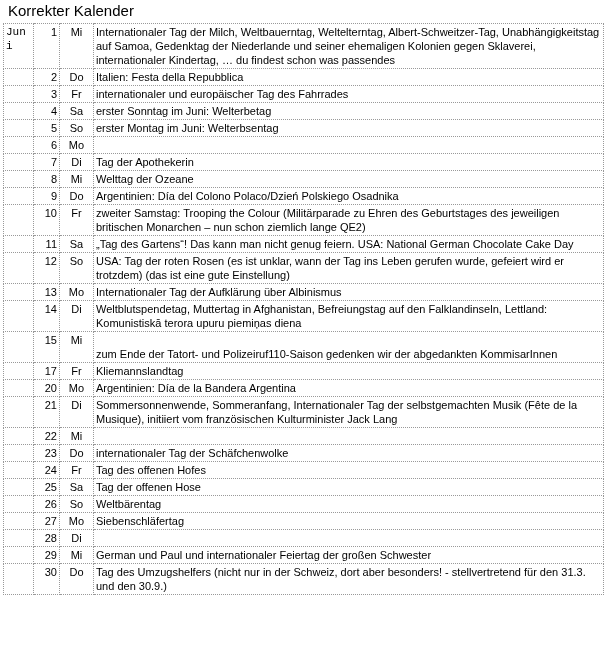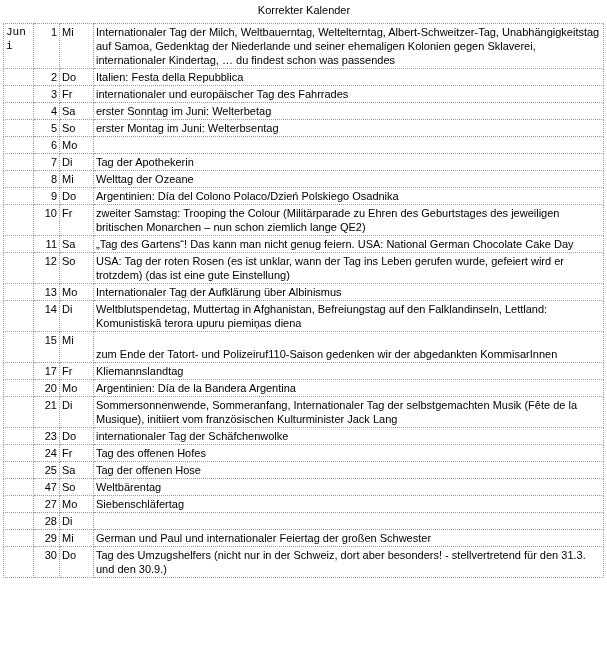--- a/index.html
+++ b/index.html
@@ -10,43 +10,43 @@
     font-family: "Liberation Sans", "DejaVu Sans", sans-serif;
     font-size: 11px;
   }
   .page {
     width: 607px;
     min-height: 653px;
     background: #ffffff;
     box-sizing: border-box;
   }
   .doc-title {
-    text-align: center;
-    padding: 4px 0 6px 1px;
-    font-size: 11px;
+    text-align: left;
+    padding: 4px 0 6px 8px;
+    font-size: 15px;
     line-height: 13px;
     color: #000000;
   }
   table.calendar {
     border-collapse: collapse;
     table-layout: fixed;
     width: 600px;
     margin-left: 3px;
   }
   table.calendar td {
     border: 1px dotted #999999;
     vertical-align: top;
     padding: 1px 2px 1px 2px;
     line-height: 14px;
     word-wrap: break-word;
     overflow: hidden;
   }
   td.c-month { padding-left: 3px; font-family: Liberation Mono, monospace; }
   td.c-day   { text-align: right; padding-right: 2px; }
-  td.c-wd    { padding-left: 2px; }
+  td.c-wd    { padding-left: 2px; text-align: center; }
   td.c-desc  { padding-left: 3px; white-space: pre-wrap; }
 </style>
 </head>
 <body>
 
 <div class="page">
 
   <div class="doc-title">Korrekter Kalender</div>
 
   <table class="calendar">
@@ -180,20 +180,26 @@
       <td class="c-desc">Argentinien: Día de la Bandera Argentina</td>
     </tr>
 
     <tr>
       <td class="c-month"></td>
       <td class="c-day">21</td>
       <td class="c-wd">Di</td>
       <td class="c-desc">Sommersonnenwende, Sommeranfang, Internationaler Tag der selbstgemachten Musik (Fête de la Musique), initiiert vom französischen Kulturminister Jack Lang</td>
     </tr>
 
+    <tr>
+      <td class="c-month"></td>
+      <td class="c-day">22</td>
+      <td class="c-wd">Mi</td>
+      <td class="c-desc"></td>
+    </tr>
 
     <tr>
       <td class="c-month"></td>
       <td class="c-day">23</td>
       <td class="c-wd">Do</td>
       <td class="c-desc">internationaler Tag der Schäfchenwolke</td>
     </tr>
 
     <tr>
       <td class="c-month"></td>
@@ -204,21 +210,21 @@
 
     <tr>
       <td class="c-month"></td>
       <td class="c-day">25</td>
       <td class="c-wd">Sa</td>
       <td class="c-desc">Tag der offenen Hose</td>
     </tr>
 
     <tr>
       <td class="c-month"></td>
-      <td class="c-day">47</td>
+      <td class="c-day">26</td>
       <td class="c-wd">So</td>
       <td class="c-desc">Weltbärentag</td>
     </tr>
 
     <tr>
       <td class="c-month"></td>
       <td class="c-day">27</td>
       <td class="c-wd">Mo</td>
       <td class="c-desc">Siebenschläfertag</td>
     </tr>

